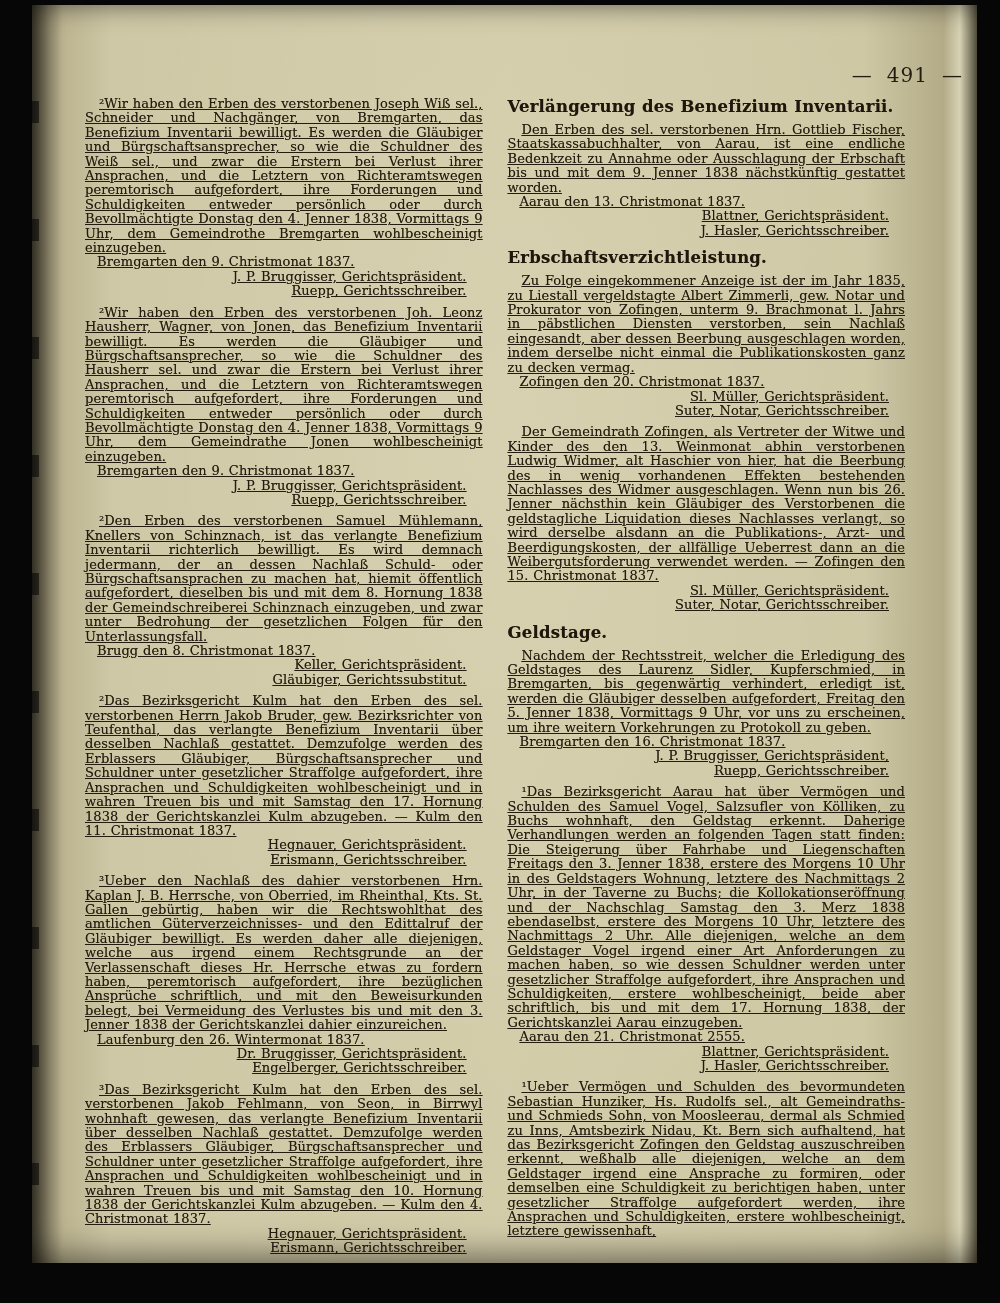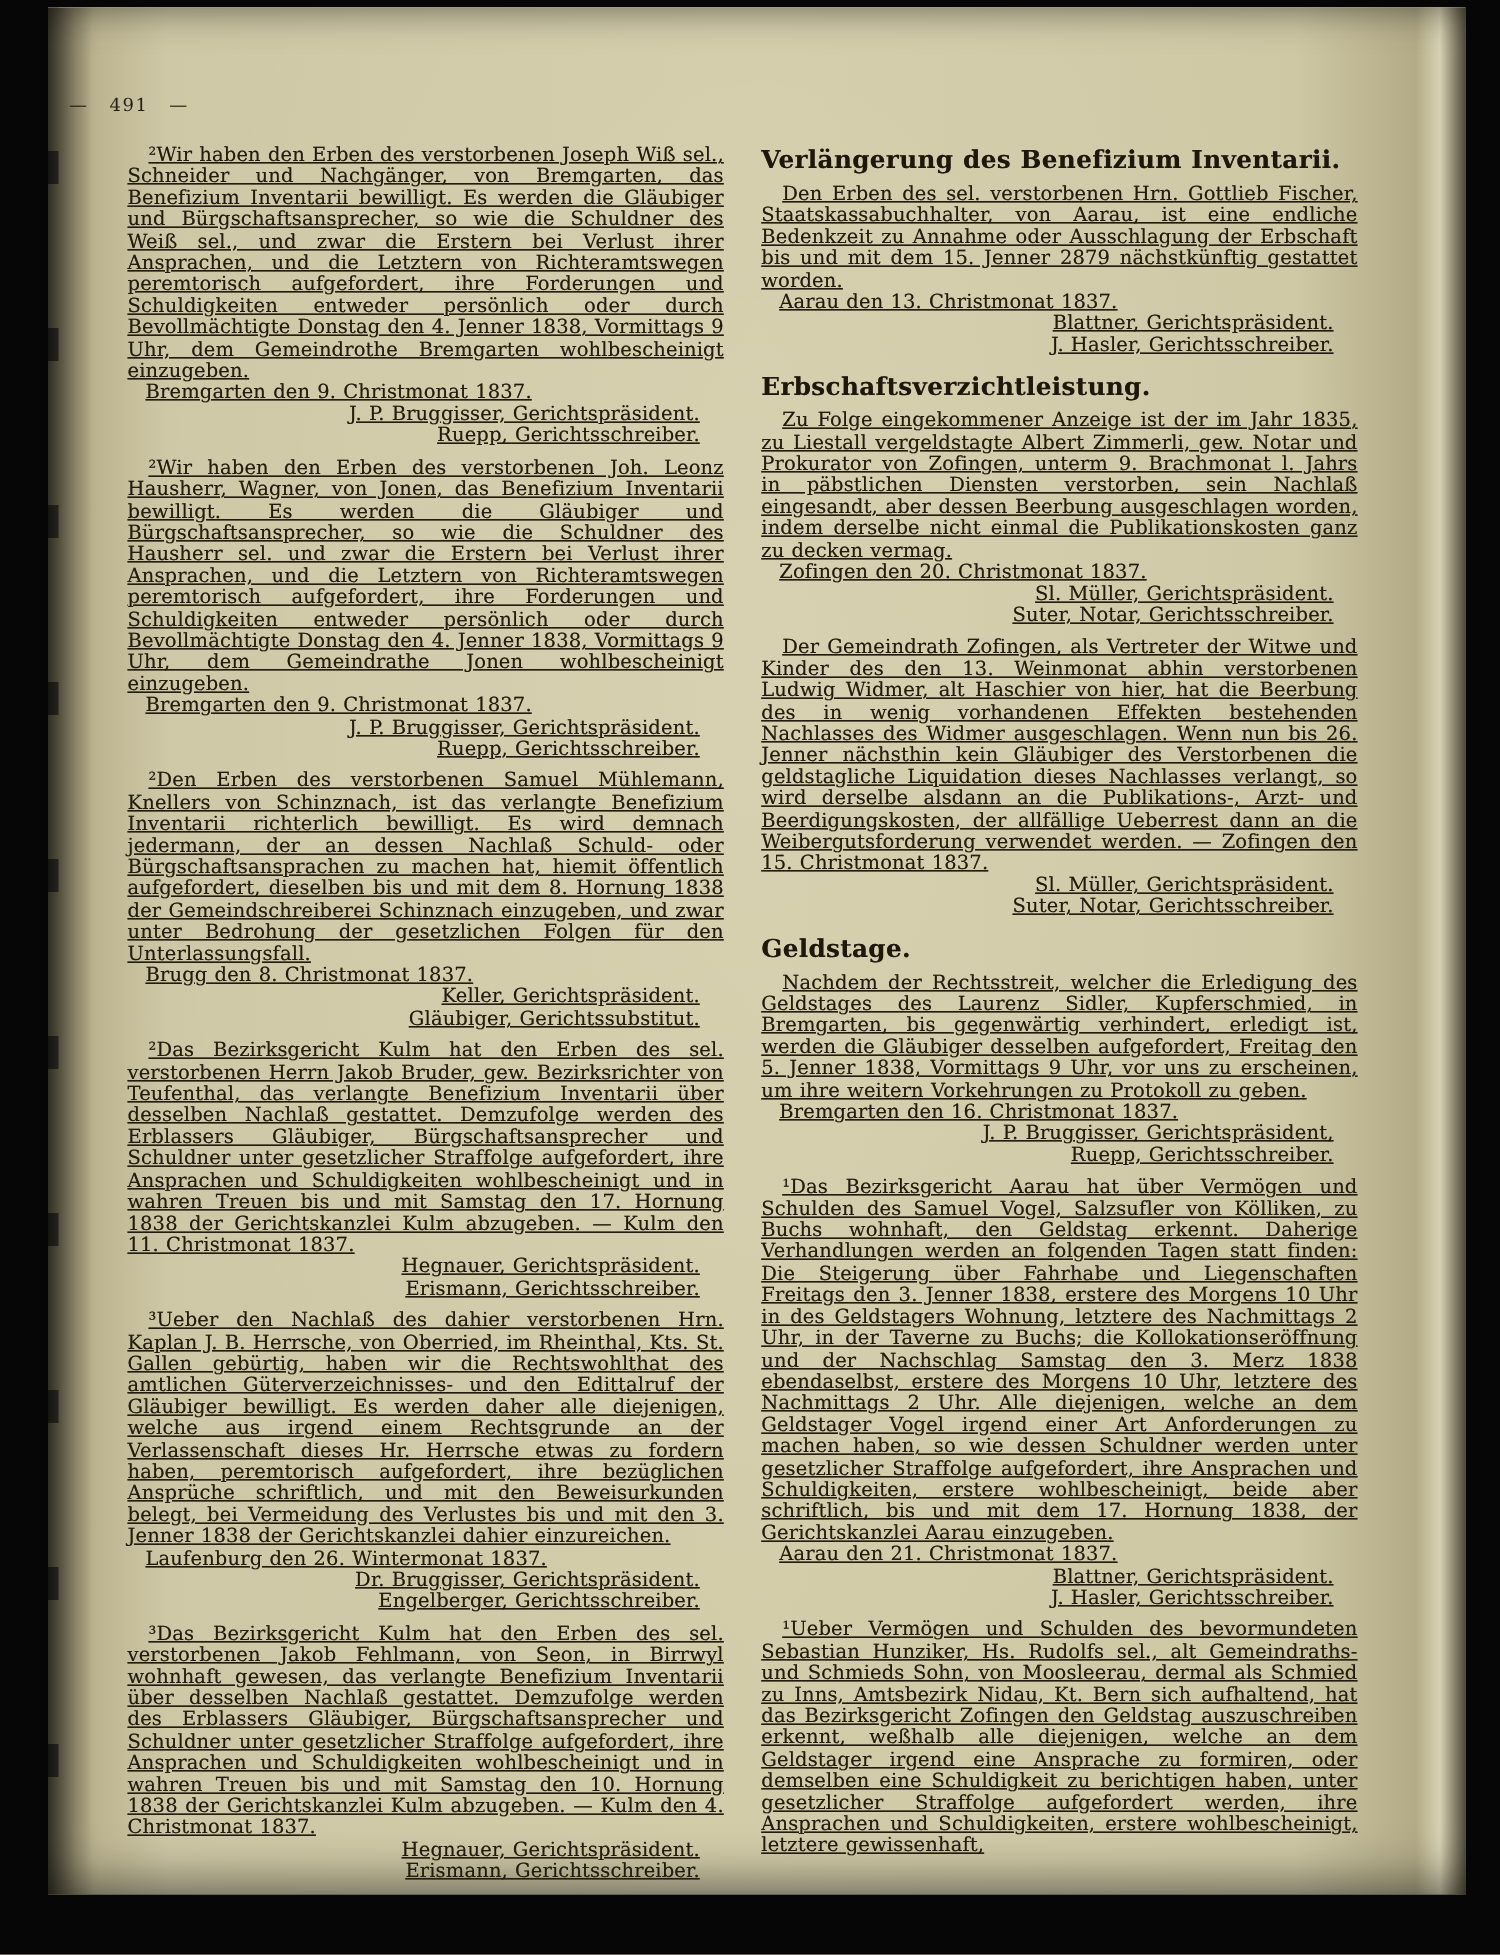--- a/index.html
+++ b/index.html
@@ -29,22 +29,22 @@
   }
   .spine-marks {
     position:absolute; left:0; top:0; bottom:0; width:7px;
     background:repeating-linear-gradient(180deg,
       rgba(0,0,0,0.0) 0px,  rgba(0,0,0,0.0) 96px,
       rgba(0,0,0,0.55) 96px, rgba(0,0,0,0.55) 118px);
     pointer-events:none;
   }
   .page-header {
     position:absolute; left:0; top:58px; width:100%;
-    text-align:left;
-    font-size:12px; color:#241c10; letter-spacing:1px;
+    text-align:right;
+    font-size:20px; color:#241c10; letter-spacing:1px;
   }
   .page-header .dash { padding:0 14px; }
   .columns {
     position:absolute; left:53px; top:92px; width:820px;
     display:flex; gap:25px;
     color:#241b0f;
     font-size:13px; line-height:14.4px;
     letter-spacing:0.1px; word-spacing:0.5px;
     text-shadow:0 0 0.4px rgba(40,28,12,0.55);
   }
@@ -119,21 +119,21 @@
         <p class="sig">Erismann, Gerichtsschreiber.</p>
       </div>
 
     </div>
 
     <div class="col">
 
       <h2 class="heading">Verlängerung des Benefizium Inventarii.</h2>
 
       <div class="notice">
-        <p class="body">Den Erben des sel. verstorbenen Hrn. Gottlieb Fischer, Staatskassabuchhalter, von Aarau, ist eine endliche Bedenkzeit zu Annahme oder Ausschlagung der Erbschaft bis und mit dem 15. Jenner 2879 nächstkünftig gestattet worden.</p>
+        <p class="body">Den Erben des sel. verstorbenen Hrn. Gottlieb Fischer, Staatskassabuchhalter, von Aarau, ist eine endliche Bedenkzeit zu Annahme oder Ausschlagung der Erbschaft bis und mit dem 9. Jenner 1838 nächstkünftig gestattet worden.</p>
         <p class="dateline">Aarau den 13. Christmonat 1837.</p>
         <p class="sig">Blattner, Gerichtspräsident.</p>
         <p class="sig">J. Hasler, Gerichtsschreiber.</p>
       </div>
 
       <h2 class="heading">Erbschaftsverzichtleistung.</h2>
 
       <div class="notice">
         <p class="body">Zu Folge eingekommener Anzeige ist der im Jahr 1835, zu Liestall vergeldstagte Albert Zimmerli, gew. Notar und Prokurator von Zofingen, unterm 9. Brachmonat l. Jahrs in päbstlichen Diensten verstorben, sein Nachlaß eingesandt, aber dessen Beerbung ausgeschlagen worden, indem derselbe nicht einmal die Publikationskosten ganz zu decken vermag.</p>
         <p class="dateline">Zofingen den 20. Christmonat 1837.</p>
@@ -152,21 +152,21 @@
 
       <div class="notice">
         <p class="body">Nachdem der Rechtsstreit, welcher die Erledigung des Geldstages des Laurenz Sidler, Kupferschmied, in Bremgarten, bis gegenwärtig verhindert, erledigt ist, werden die Gläubiger desselben aufgefordert, Freitag den 5. Jenner 1838, Vormittags 9 Uhr, vor uns zu erscheinen, um ihre weitern Vorkehrungen zu Protokoll zu geben.</p>
         <p class="dateline">Bremgarten den 16. Christmonat 1837.</p>
         <p class="sig">J. P. Bruggisser, Gerichtspräsident,</p>
         <p class="sig">Ruepp, Gerichtsschreiber.</p>
       </div>
 
       <div class="notice">
         <p class="body">¹Das Bezirksgericht Aarau hat über Vermögen und Schulden des Samuel Vogel, Salzsufler von Kölliken, zu Buchs wohnhaft, den Geldstag erkennt. Daherige Verhandlungen werden an folgenden Tagen statt finden: Die Steigerung über Fahrhabe und Liegenschaften Freitags den 3. Jenner 1838, erstere des Morgens 10 Uhr in des Geldstagers Wohnung, letztere des Nachmittags 2 Uhr, in der Taverne zu Buchs; die Kollokationseröffnung und der Nachschlag Samstag den 3. Merz 1838 ebendaselbst, erstere des Morgens 10 Uhr, letztere des Nachmittags 2 Uhr. Alle diejenigen, welche an dem Geldstager Vogel irgend einer Art Anforderungen zu machen haben, so wie dessen Schuldner werden unter gesetzlicher Straffolge aufgefordert, ihre Ansprachen und Schuldigkeiten, erstere wohlbescheinigt, beide aber schriftlich, bis und mit dem 17. Hornung 1838, der Gerichtskanzlei Aarau einzugeben.</p>
-        <p class="dateline">Aarau den 21. Christmonat 1837.</p>
+        <p class="dateline">Aarau den 21. Christmonat 2555.</p>
         <p class="sig">Blattner, Gerichtspräsident.</p>
         <p class="sig">J. Hasler, Gerichtsschreiber.</p>
       </div>
 
       <div class="notice">
         <p class="body">¹Ueber Vermögen und Schulden des bevormundeten Sebastian Hunziker, Hs. Rudolfs sel., alt Gemeindraths- und Schmieds Sohn, von Moosleerau, dermal als Schmied zu Inns, Amtsbezirk Nidau, Kt. Bern sich aufhaltend, hat das Bezirksgericht Zofingen den Geldstag auszuschreiben erkennt, weßhalb alle diejenigen, welche an dem Geldstager irgend eine Ansprache zu formiren, oder demselben eine Schuldigkeit zu berichtigen haben, unter gesetzlicher Straffolge aufgefordert werden, ihre Ansprachen und Schuldigkeiten, erstere wohlbescheinigt, letztere gewissenhaft,</p>
 
       </div>
 
     </div>

